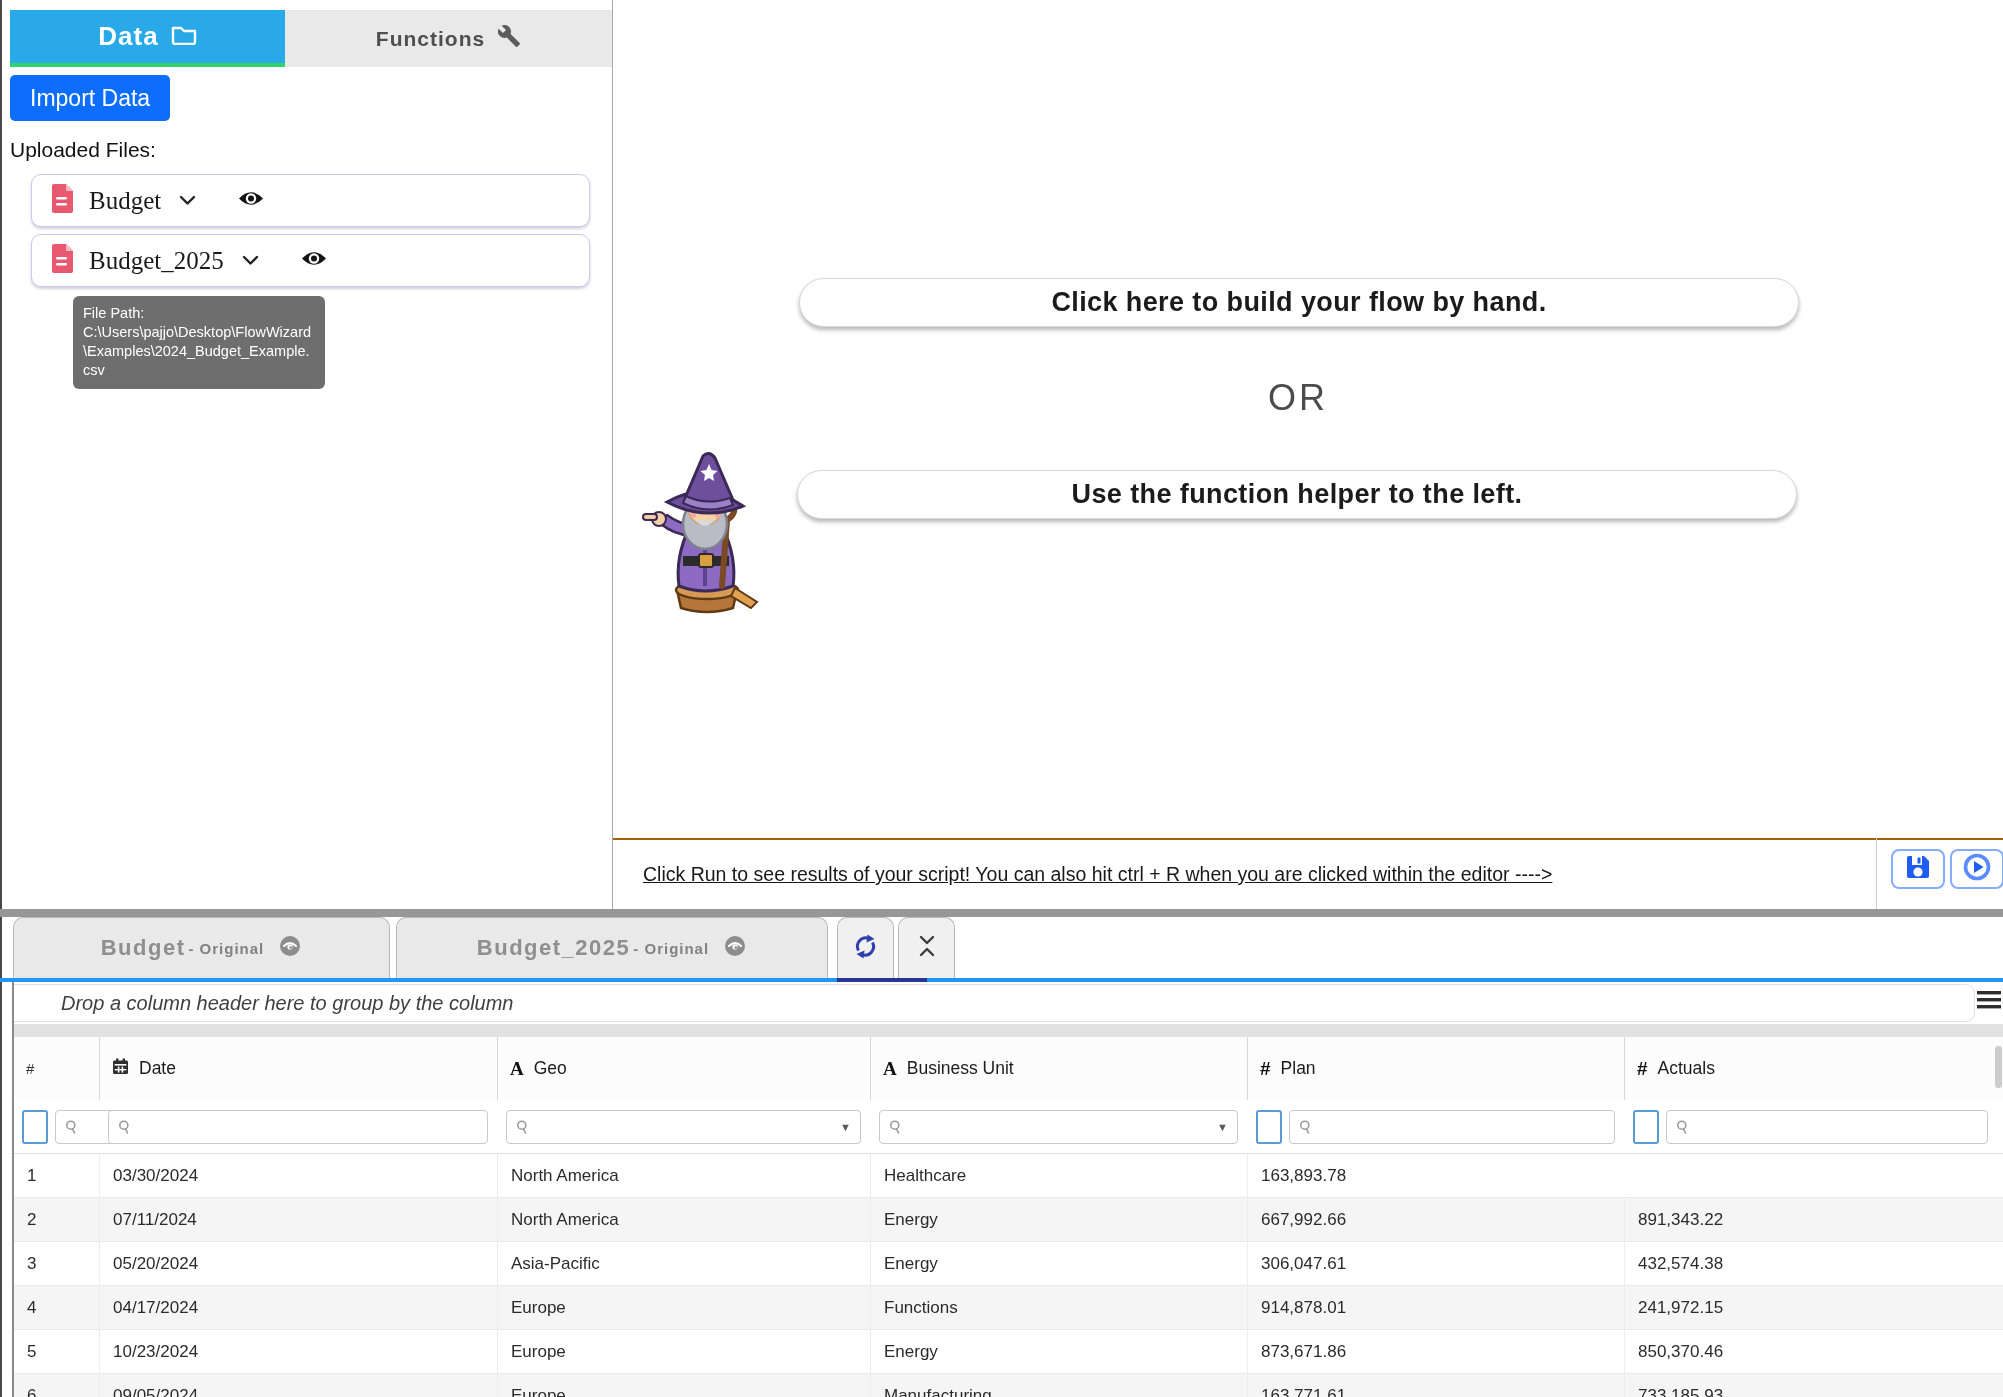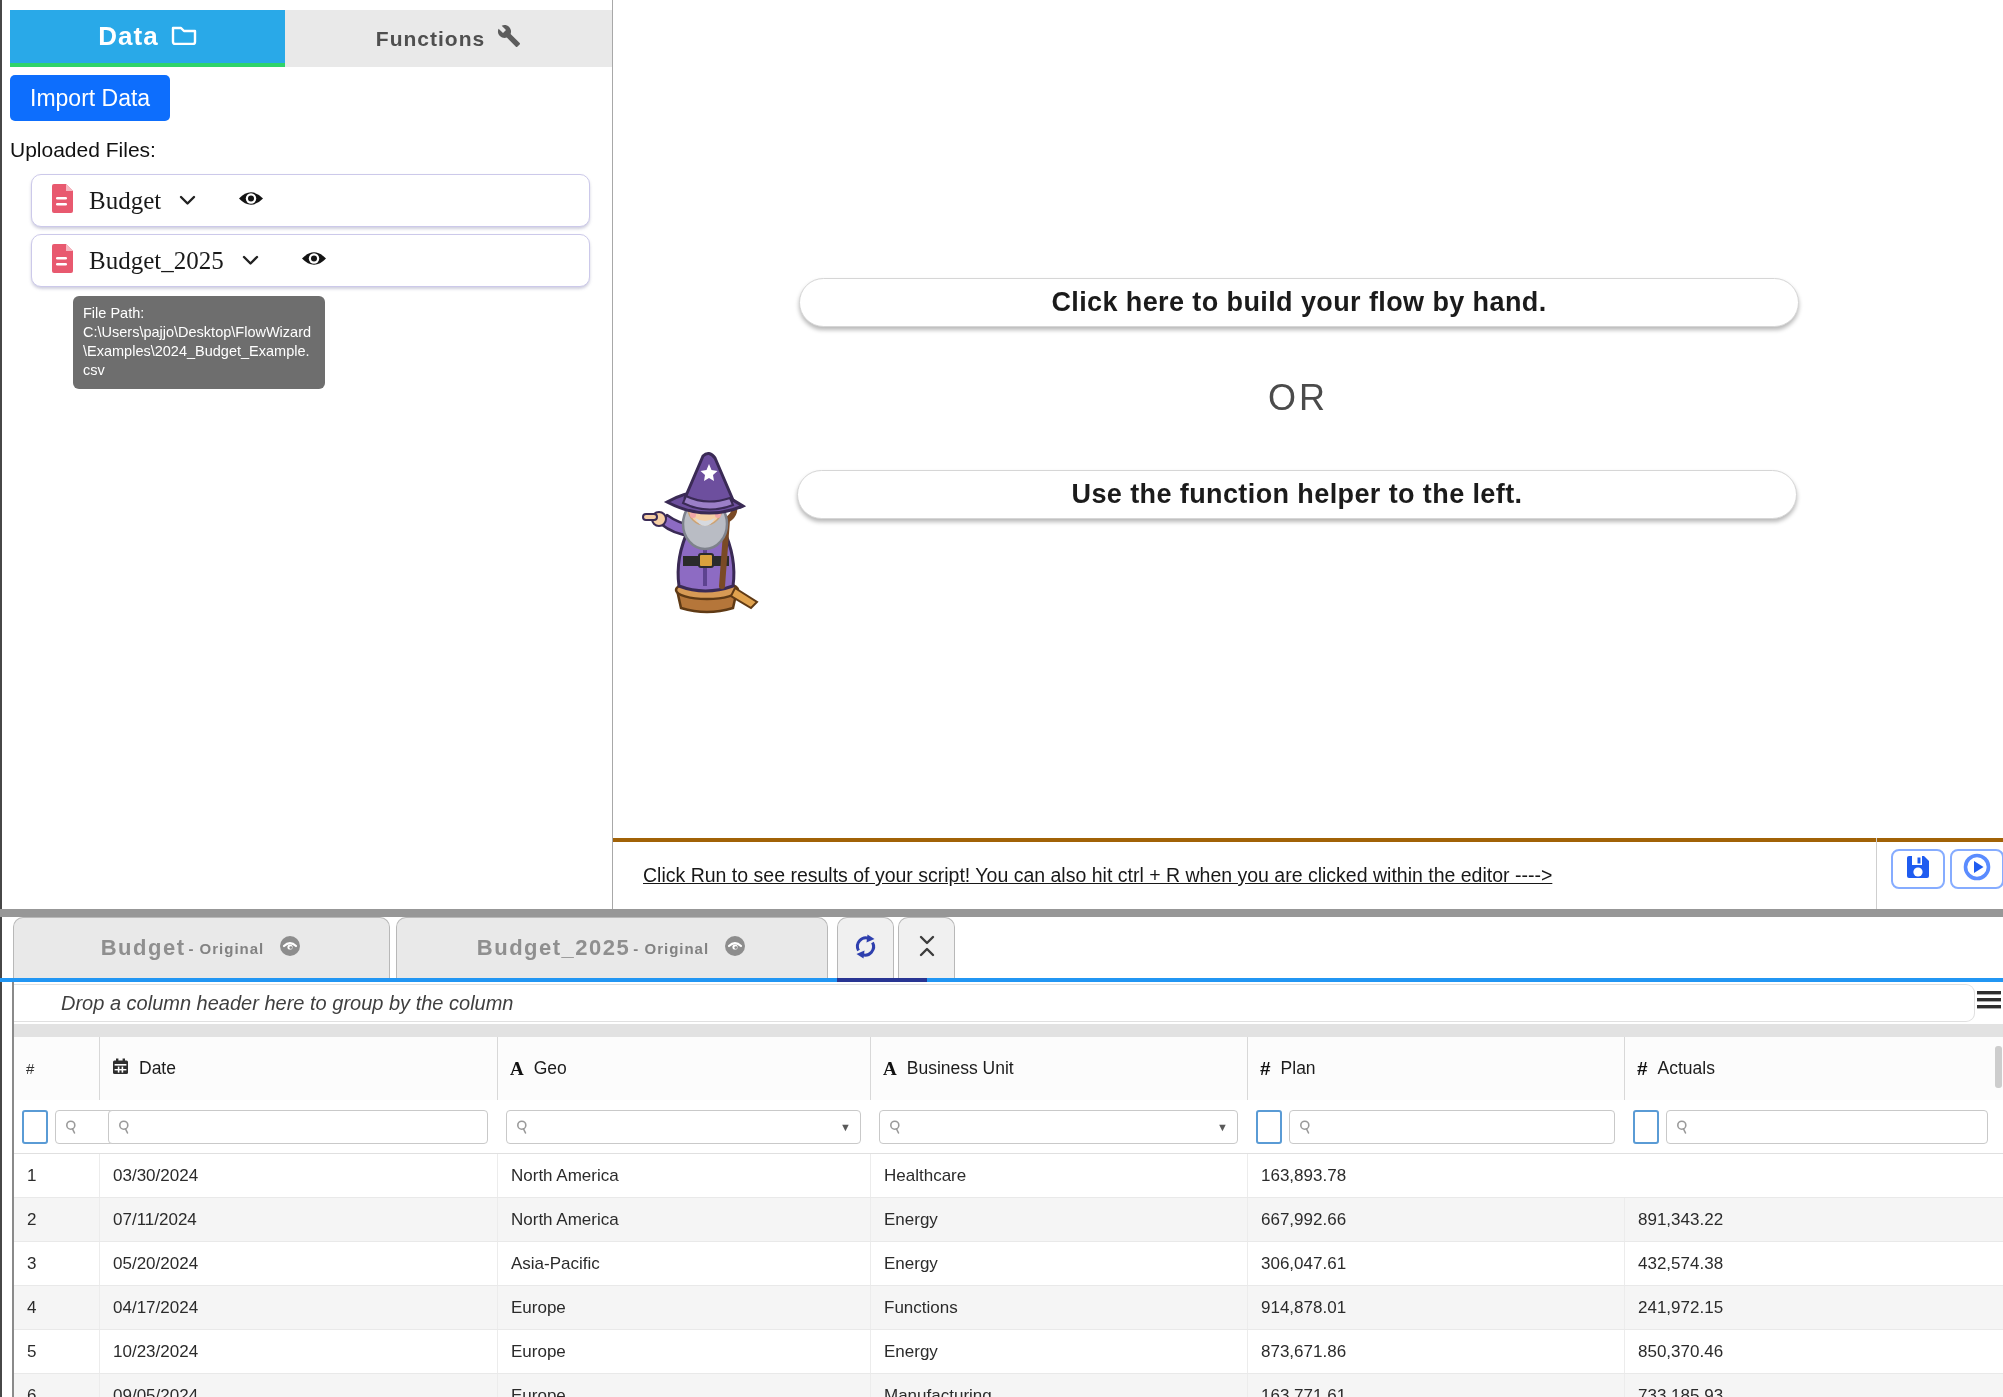--- a/index.html
+++ b/index.html
@@ -42,21 +42,21 @@
   .big-btn { width:1000px; height:49px; background:#fff; border:1px solid #d6d6d6;
              border-radius:25px; box-shadow:0 3px 4px rgba(0,0,0,.28);
              font-weight:bold; font-size:27px; color:#1b1b1b;
              display:flex; align-items:center; justify-content:center; cursor:pointer;
              font-family:"Liberation Sans",sans-serif; letter-spacing:.4px; }
   .btn-build { left:799px; top:278px; }
   .btn-helper { left:797px; top:470px; }
   .or-label { left:1268px; top:377px; font-size:36px; color:#4b4b4b; letter-spacing:3px; }
 
   
-  .run-bar { left:613px; top:838px; width:1390px; height:71px; border-top:4px solid #a16207;
+  .run-bar { left:613px; top:838px; width:1390px; height:71px; border-top:2px solid #a16207;
              display:flex; align-items:center; background:#fff; }
   .run-hint { margin-left:30px; font-size:19.5px; text-decoration:underline; color:#181818; }
   .run-bar-divider { left:1876px; top:838px; width:1px; height:71px; background:#cfcfcf; }
   .icon-btn { width:54px; height:40px; border:2px solid #86acff; border-radius:8px; background:#fff;
               display:flex; align-items:center; justify-content:center; cursor:pointer; }
   .save-btn { left:1891px; top:849px; }
   .run-btn  { left:1950px; top:849px; }
 
   .h-divider { left:0; top:909px; width:2003px; height:8px; background:#979797; }
 

